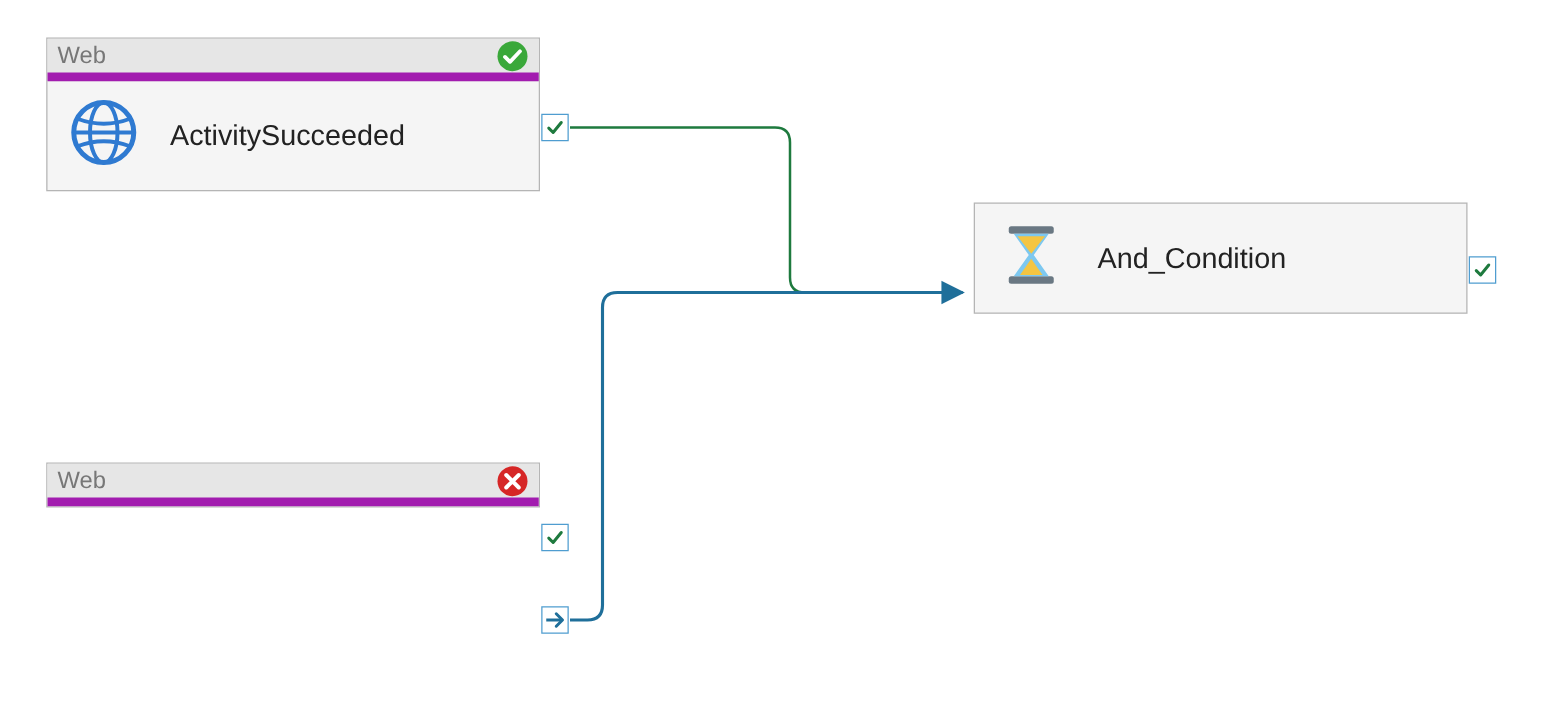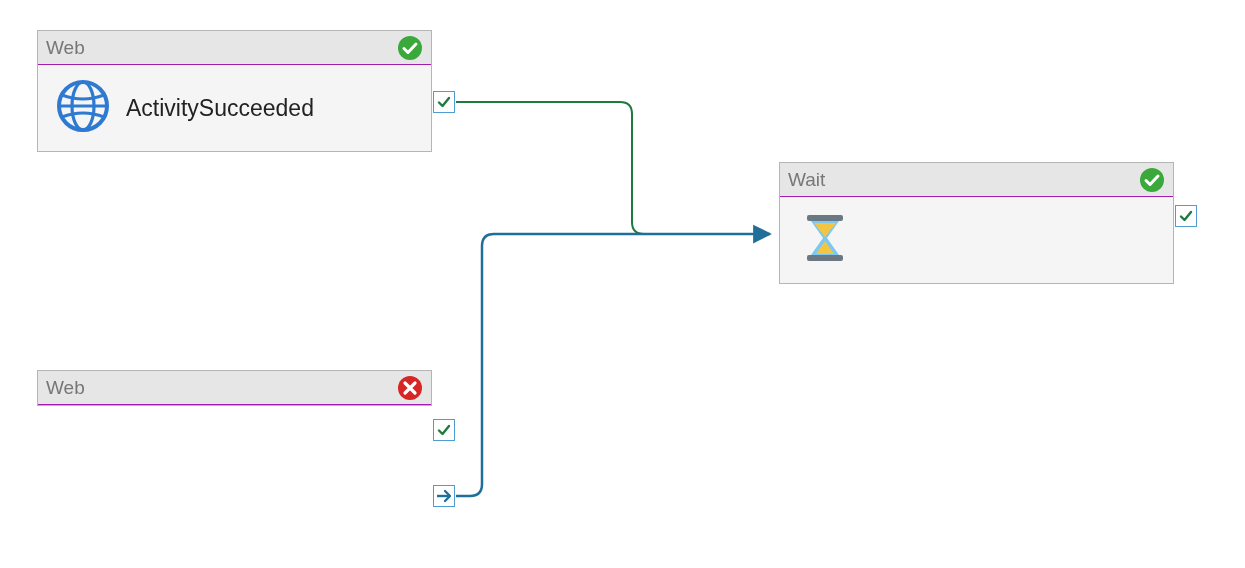--- a/index.html
+++ b/index.html
@@ -17,36 +17,36 @@
     height: 568px;
   }
   .node {
     position: absolute;
     border: 1px solid #b5b5b5;
     background: #f5f5f5;
     box-sizing: border-box;
   }
   .node-header {
     background: #e6e6e6;
-    border-bottom: 1px solid #a21caf;
+    border-bottom: 7px solid #a21caf;
     display: flex;
     align-items: center;
     justify-content: space-between;
     padding: 4px 8px;
     height: 34px;
     box-sizing: border-box;
   }
   .node-header-title {
     color: #777;
     font-size: 19px;
   }
   .node-body {
     display: flex;
     align-items: center;
-    gap: 16px;
+    gap: 26px;
     padding: 14px 14px 14px 18px;
   }
   .node-body-label {
     font-size: 23px;
     color: #222;
   }
   .status-circle {
     display: flex;
     align-items: center;
     justify-content: center;
@@ -136,39 +136,31 @@
 
     <div class="port" style="left:395px; top:114px;">
       <svg width="16" height="16" viewBox="0 0 16 16">
         <line x1="1" y1="8" x2="13" y2="8" stroke="#1f6f9a" stroke-width="2.4"></line>
         <path d="M9 3 L14 8 L9 13" fill="none" stroke="#1f6f9a" stroke-width="2.4" stroke-linecap="round" stroke-linejoin="round"></path>
       </svg>
     </div>
   </div>
 
   <div class="node" style="left:779px; top:162px; width:395px;">
-    <div class="node-header">
-      <span class="node-header-title">Wait</span>
-      <span class="status-circle">
-        <svg width="26" height="26" viewBox="0 0 26 26">
-          <circle cx="13" cy="13" r="12" fill="#3aa83a"></circle>
-          <path d="M7 13.5 L11 17.5 L19 9" stroke="#fff" stroke-width="3" fill="none" stroke-linecap="round" stroke-linejoin="round"></path>
-        </svg>
-      </span>
-    </div>
     <div class="node-body">
       <span>
         <svg width="54" height="54" viewBox="0 0 54 54">
           <rect x="9" y="4" width="36" height="6" rx="2" fill="#6a7883"></rect>
           <rect x="9" y="44" width="36" height="6" rx="2" fill="#6a7883"></rect>
           <path d="M13 10 L41 10 L29 27 L41 44 L13 44 L25 27 Z" fill="#7dc8f0"></path>
           <path d="M16 12 L38 12 L27 26 Z" fill="#f4c542"></path>
           <path d="M18 43 L36 43 L27 30 Z" fill="#f4c542"></path>
         </svg>
       </span>
+      <span class="node-body-label">And_Condition</span>
     </div>
 
     <div class="port" style="left:395px; top:42px;">
       <svg width="16" height="16" viewBox="0 0 16 16">
         <path d="M3 8.5 L6.5 12 L13 4" stroke="#1e7a3e" stroke-width="2.4" fill="none" stroke-linecap="round" stroke-linejoin="round"></path>
       </svg>
     </div>
   </div>
 
 </div>

